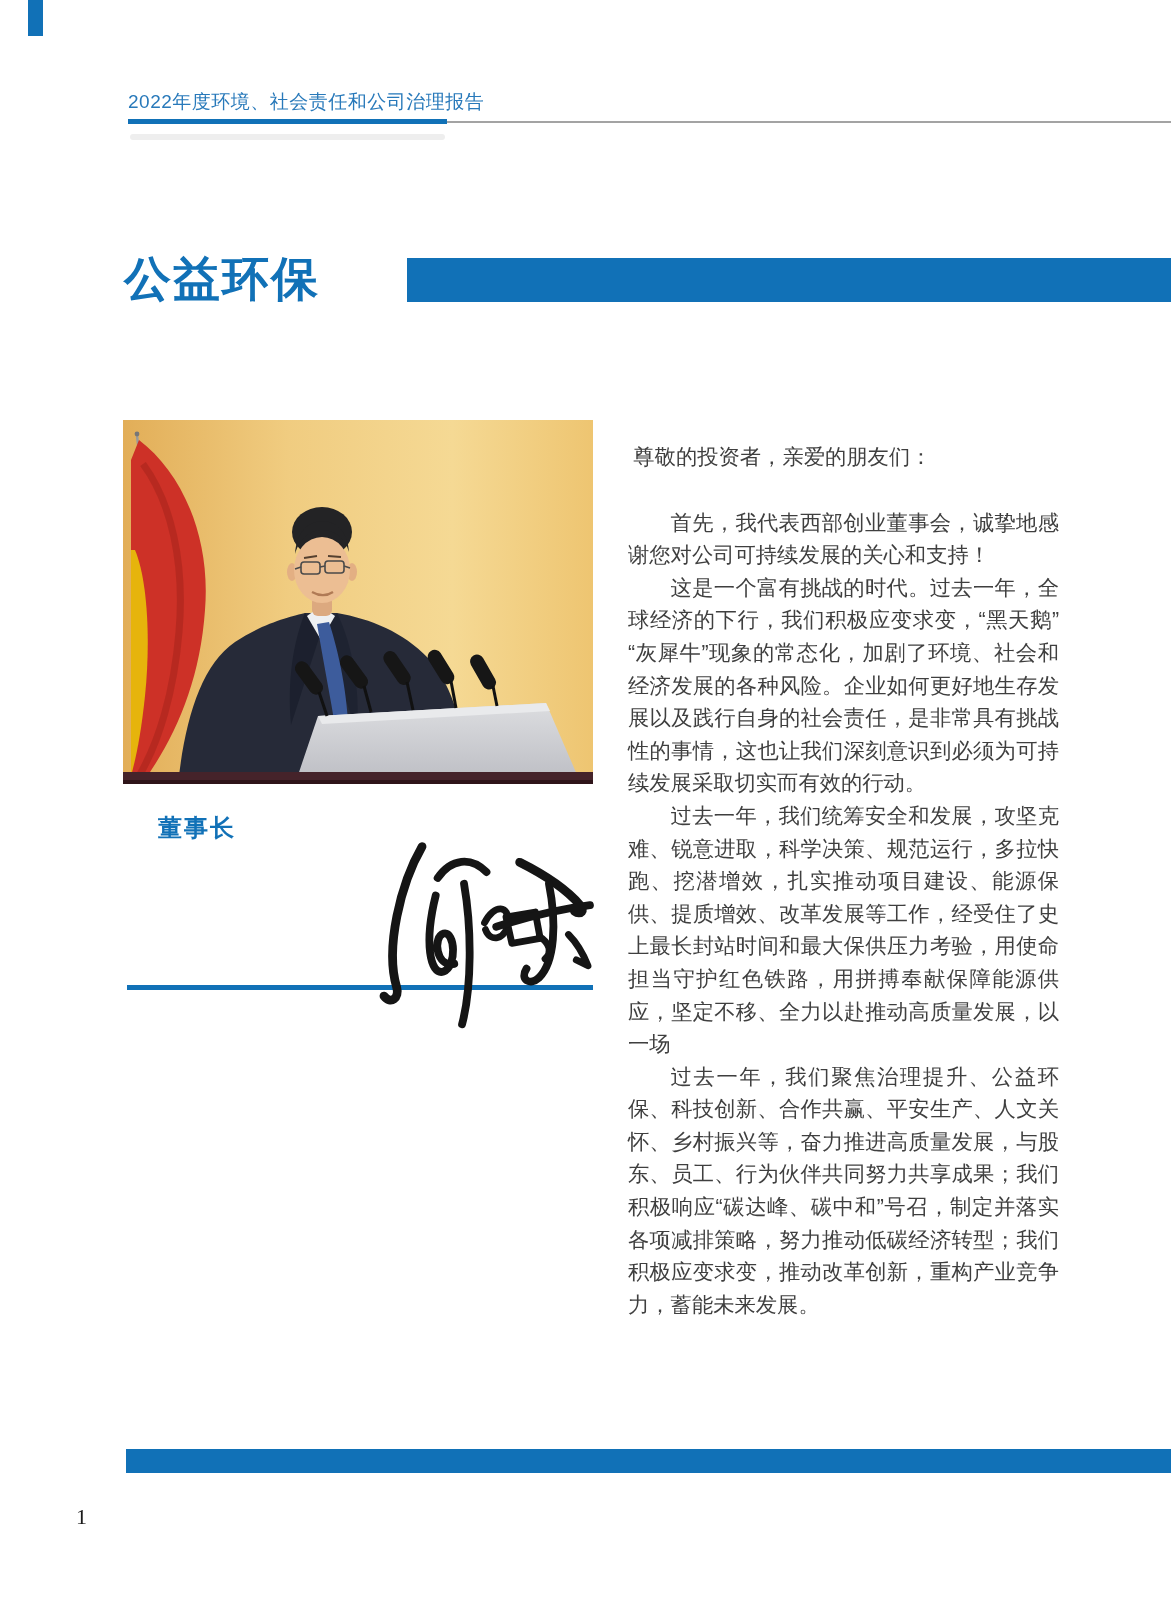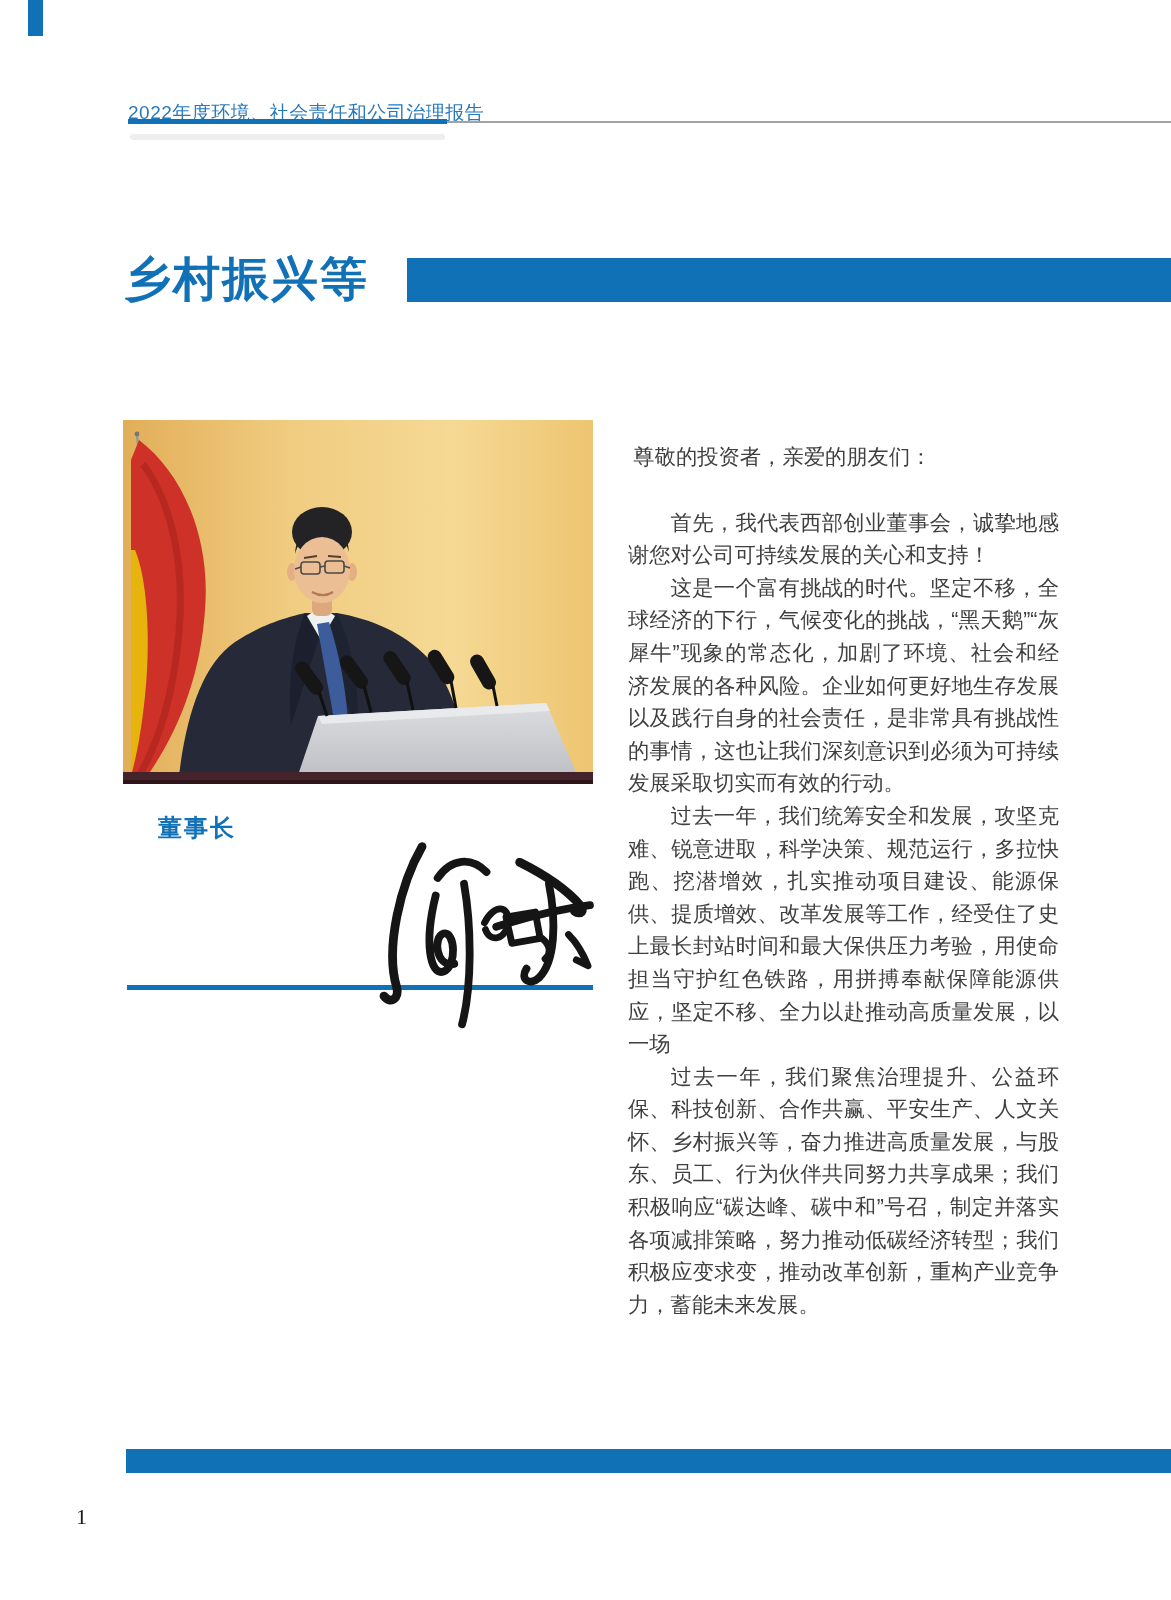--- a/index.html
+++ b/index.html
@@ -14,21 +14,21 @@
     width:1171px;height:1600px;
     background:#ffffff;
     overflow:hidden;
     font-family:"Liberation Sans","DejaVu Sans",sans-serif;
   }
   .corner-tab{
     position:absolute;left:28px;top:0;width:15px;height:36px;
     background:var(--accent);
   }
   .report-title{
-    position:absolute;left:128px;top:100px;
+    position:absolute;left:128px;top:89px;
     font-size:19px;letter-spacing:.5px;
     color:var(--header-blue);
     white-space:nowrap;
   }
   .header-rule-blue{
     position:absolute;left:128px;top:119px;width:319px;height:5px;
     background:var(--accent);
   }
   .header-rule-gray{
     position:absolute;left:447px;top:121px;width:724px;height:2px;
@@ -88,21 +88,21 @@
 
 <div class="page">
 
   <div class="corner-tab"></div>
 
   <div class="report-title">2022年度环境、社会责任和公司治理报告</div>
   <div class="header-rule-blue"></div>
   <div class="header-rule-gray"></div>
   <div class="header-rule-shadow"></div>
 
-  <h1 class="section-title">乡村振兴等</h1>
+  <h1 class="section-title">公益环保</h1>
   <div class="title-accent-bar"></div>
 
   <figure class="photo">
     <svg viewBox="0 0 470 364" preserveAspectRatio="none">
       <defs>
         <linearGradient id="bgG" x1="0" y1="0" x2="1" y2="0">
           <stop offset="0" stop-color="#e2ae58"></stop>
           <stop offset="0.35" stop-color="#f0cc80"></stop>
           <stop offset="0.7" stop-color="#f5d994"></stop>
           <stop offset="1" stop-color="#eec571"></stop>
@@ -198,21 +198,21 @@
       <path d="M 226,52 C 234,92 232,132 216,148 C 206,157 196,150 203,139" stroke-width="8"></path>
       <path d="M 246,104 C 256,114 262,126 266,136 L 254,130" stroke-width="7"></path>
     </svg>
   </div>
   <div class="signature-rule"></div>
 
   <div class="speech">
     <p class="salutation">尊敬的投资者，亲爱的朋友们：</p>
     <div>
         <p class="para">首先，我代表西部创业董事会，诚挚地感谢您对公司可持续发展的关心和支持！</p>
-        <p class="para">这是一个富有挑战的时代。坚定不移，全球经济的下行，气候变化的挑战，“黑天鹅”“灰犀牛”现象的常态化，加剧了环境、社会和经济发展的各种风险。企业如何更好地生存发展以及践行自身的社会责任，是非常具有挑战性的事情，这也让我们深刻意识到必须为可持续发展采取切实而有效的行动。</p>
+        <p class="para">这是一个富有挑战的时代。过去一年，全球经济的下行，我们积极应变求变，“黑天鹅”“灰犀牛”现象的常态化，加剧了环境、社会和经济发展的各种风险。企业如何更好地生存发展以及践行自身的社会责任，是非常具有挑战性的事情，这也让我们深刻意识到必须为可持续发展采取切实而有效的行动。</p>
         <p class="para">过去一年，我们统筹安全和发展，攻坚克难、锐意进取，科学决策、规范运行，多拉快跑、挖潜增效，扎实推动项目建设、能源保供、提质增效、改革发展等工作，经受住了史上最长封站时间和最大保供压力考验，用使命担当守护红色铁路，用拼搏奉献保障能源供应，坚定不移、全力以赴推动高质量发展，以一场</p>
         <p class="para">过去一年，我们聚焦治理提升、公益环保、科技创新、合作共赢、平安生产、人文关怀、乡村振兴等，奋力推进高质量发展，与股东、员工、行为伙伴共同努力共享成果；我们积极响应“碳达峰、碳中和”号召，制定并落实各项减排策略，努力推动低碳经济转型；我们积极应变求变，推动改革创新，重构产业竞争力，蓄能未来发展。</p>
       </div>
   </div>
 
   <div class="bottom-accent-bar"></div>
   <div class="page-number">1</div>
 
 </div>
 

